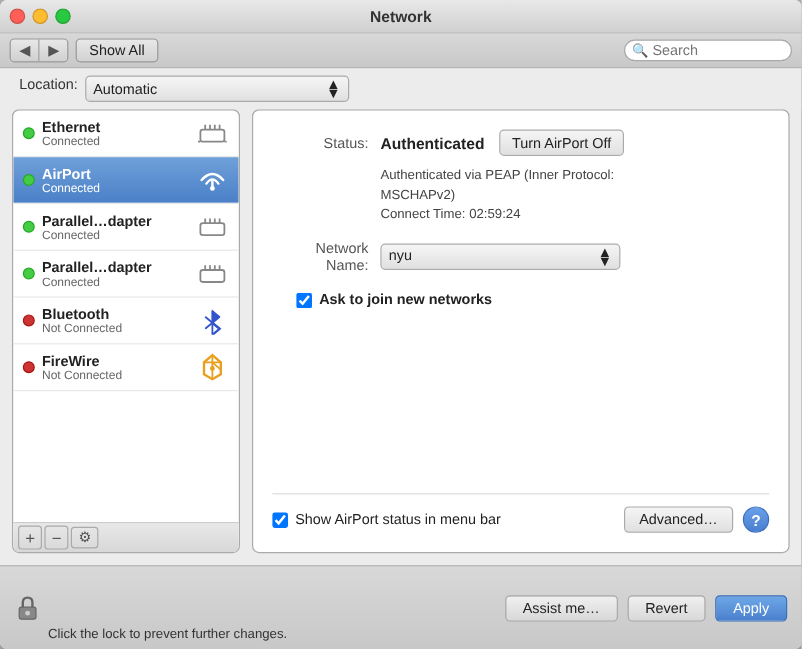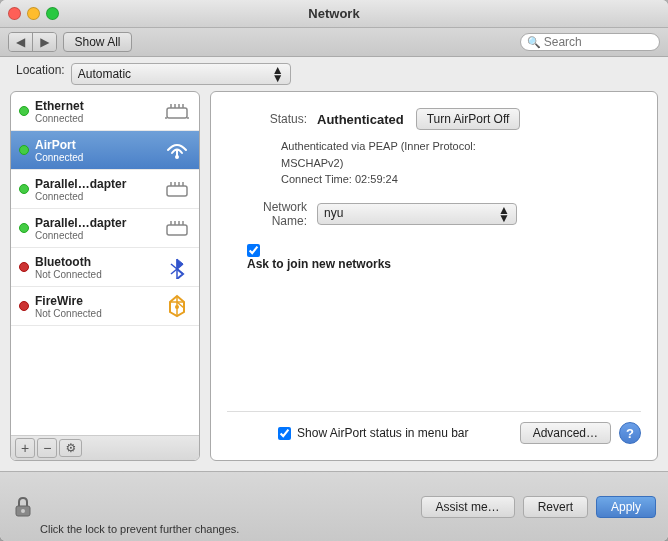--- a/index.html
+++ b/index.html
@@ -261,21 +261,21 @@
       background: linear-gradient(to bottom, #f5f5f5, #e0e0e0);
       border: 1px solid #aaa;
       border-radius: 4px;
       padding: 3px 10px;
       cursor: pointer;
       font-size: 12px;
       color: #222;
       text-align: center;
     }
     .auth-details {
-      margin-left: 54px;
+      margin-left: 90px;
       font-size: 11px;
       color: #444;
       line-height: 1.5;
       margin-bottom: 12px;
     }
     .network-row {
       display: flex;
       align-items: center;
       margin-bottom: 14px;
     }
@@ -288,21 +288,20 @@
       cursor: pointer;
       min-width: 200px;
       justify-content: space-between;
     }
     .network-select span { font-size: 12px; color: #222; }
     .checkbox-row {
       display: flex;
       align-items: flex-start;
       margin-bottom: 10px;
       margin-left: 20px;
-      flex-direction: column;
     }
     .checkbox-row input[type=checkbox] {
       margin-right: 6px;
       margin-top: 2px;
     }
     .checkbox-label {
       font-size: 12px;
       font-weight: bold;
       color: #222;
     }
@@ -318,21 +317,20 @@
       display: flex;
       align-items: center;
       border-top: 1px solid #ddd;
       padding-top: 10px;
       margin-top: 4px;
     }
     .show-airport-row {
       display: flex;
       align-items: center;
       flex: 1;
-      justify-content: center;
     }
     .show-airport-row input[type=checkbox] { margin-right: 6px; }
     .show-airport-label { font-size: 12px; color: #222; }
     .advanced-btn {
       background: linear-gradient(to bottom, #f5f5f5, #e0e0e0);
       border: 1px solid #aaa;
       border-radius: 4px;
       padding: 3px 12px;
       cursor: pointer;
       font-size: 12px;

